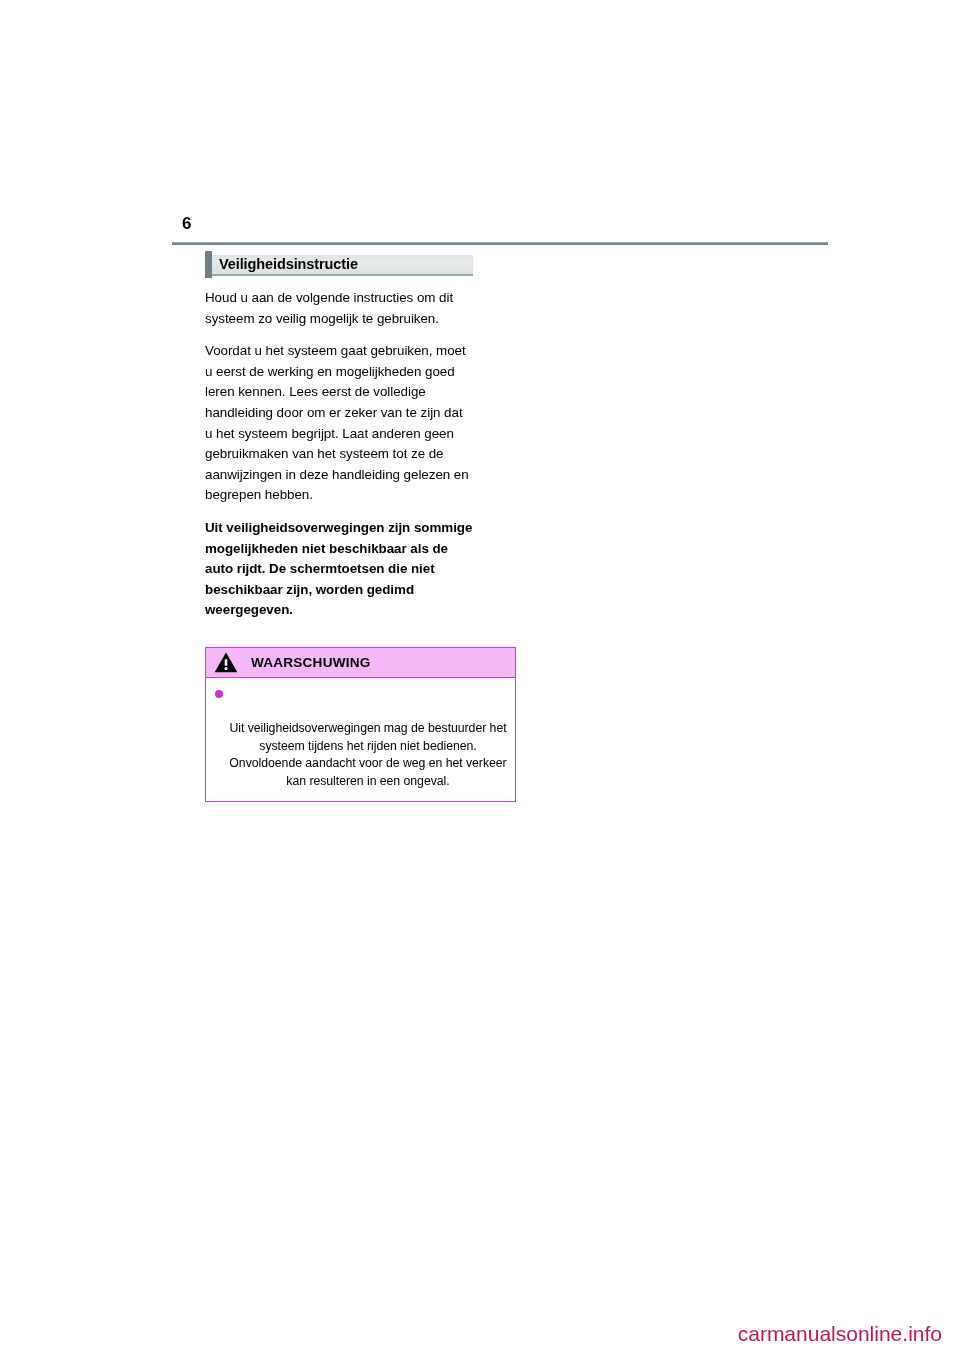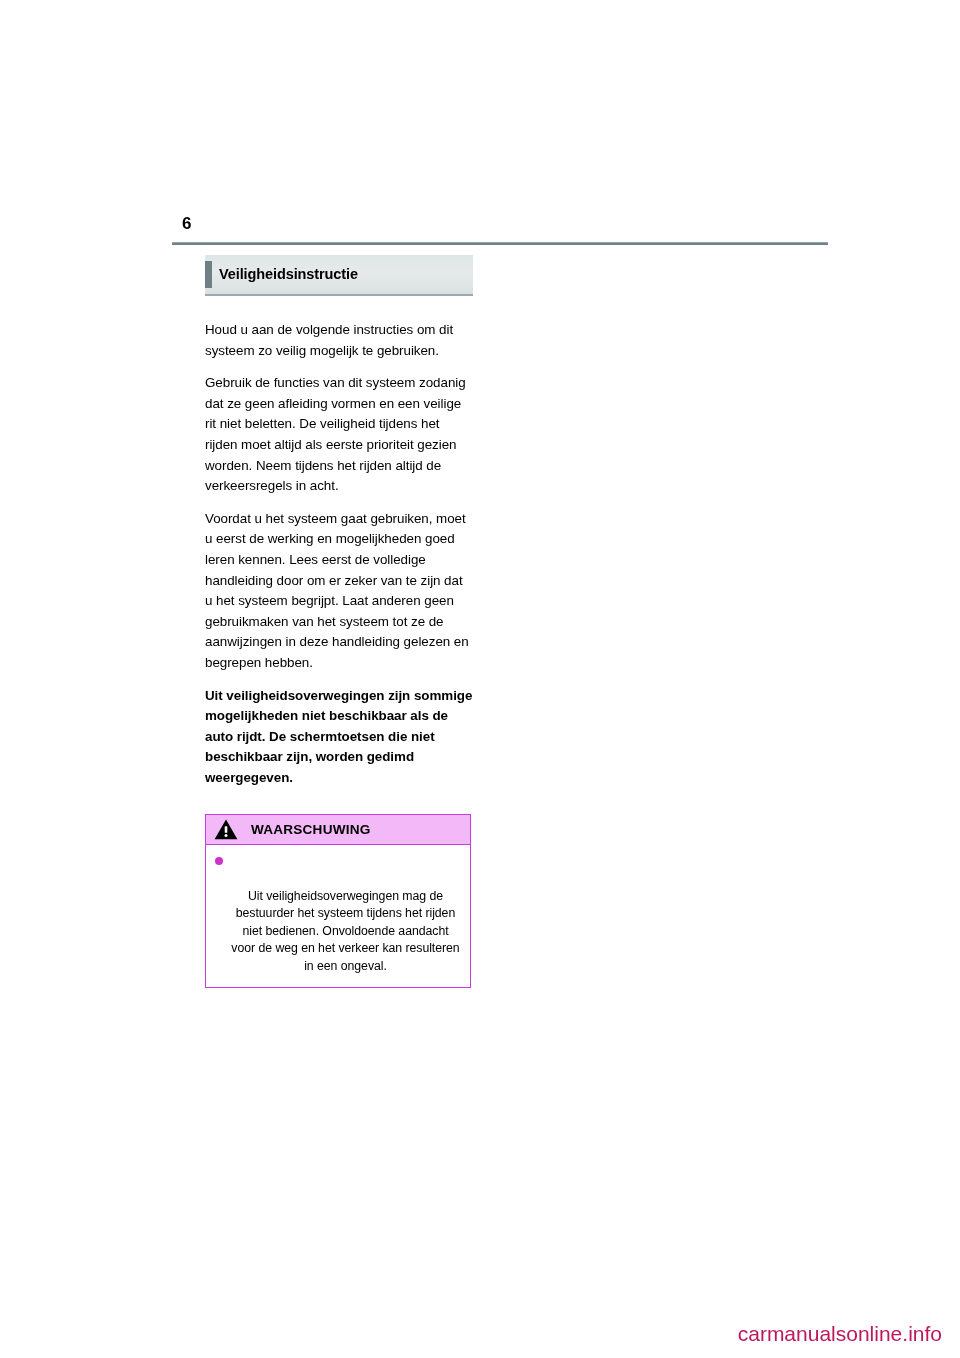--- a/index.html
+++ b/index.html
@@ -49,21 +49,21 @@
   .content {
     position: absolute;
     left: 205px;
     top: 255px;
     width: 268px;
   }
 
   
   .section-head {
     position: relative;
-    height: 41px;
+    height: 21px;
     margin-bottom: 0px;
     background: linear-gradient(to bottom, #dfe5e5 0%, #e6eaea 45%, #dbe1e1 100%);
     border-bottom: 2px solid #9aa9ad;
     display: flex;
     align-items: center;
     box-sizing: border-box;
   }
   .section-head .tab {
     width: 7px;
     height: 27px;
@@ -74,37 +74,37 @@
     font-size: 14.5px;
     font-weight: bold;
     padding-left: 7px;
     letter-spacing: -0.1px;
     line-height: 27px;
     white-space: nowrap;
   }
 
   
   .body-text {
-    margin-top: 24px;
+    margin-top: 12px;
   }
   .para {
     font-size: 13.4px;
     line-height: 20.6px;
     margin: 0 0 12px 0;
     letter-spacing: -0.05px;
     white-space: pre-line;
   }
   .para:last-child { margin-bottom: 0; font-weight: bold; }
 
   
   .warning-box {
     margin-top: 26px;
     border: 1.5px solid #c43fd9;
     box-sizing: border-box;
-    width: 266px;
+    width: 311px;
     background: #ffffff;
   }
   .warning-head {
     background: #f2b8f7;
     border-bottom: 1.5px solid #c43fd9;
     height: 30px;
     display: flex;
     align-items: center;
     padding-left: 8px;
     box-sizing: border-box;
@@ -166,21 +166,20 @@
 
   <div class="content">
 
     <div class="section-head">
       <span class="tab"></span>
       <span class="title">Veiligheidsinstructie</span>
     </div>
 
     <div class="body-text">
       <p class="para">Houd u aan de volgende instructies om dit systeem zo veilig mogelijk te gebruiken.</p>
-      <p class="para">Gebruik de functies van dit systeem zodanig dat ze geen afleiding vormen en een veilige rit niet beletten. De veiligheid tijdens het rijden moet altijd als eerste prioriteit gezien worden. Neem tijdens het rijden altijd de verkeersregels in acht.</p>
       <p class="para">Voordat u het systeem gaat gebruiken, moet u eerst de werking en mogelijkheden goed leren kennen. Lees eerst de volledige handleiding door om er zeker van te zijn dat u het systeem begrijpt. Laat anderen geen gebruikmaken van het systeem tot ze de aanwijzingen in deze handleiding gelezen en begrepen hebben.</p>
       <p class="para">Uit veiligheidsoverwegingen zijn sommige mogelijkheden niet beschikbaar als de auto rijdt. De schermtoetsen die niet beschikbaar zijn, worden gedimd weergegeven.</p>
     </div>
 
     <div class="warning-box">
       <div class="warning-head">
         <svg class="tri-icon" viewBox="0 0 24 21">
           <path d="M12 0.5 L23.4 20.3 L0.6 20.3 Z" fill="#000000"></path>
           <rect x="10.7" y="7.2" width="2.6" height="6.6" rx="0.6" fill="#ffffff"></rect>
           <circle cx="12" cy="16.4" r="1.5" fill="#ffffff"></circle>

